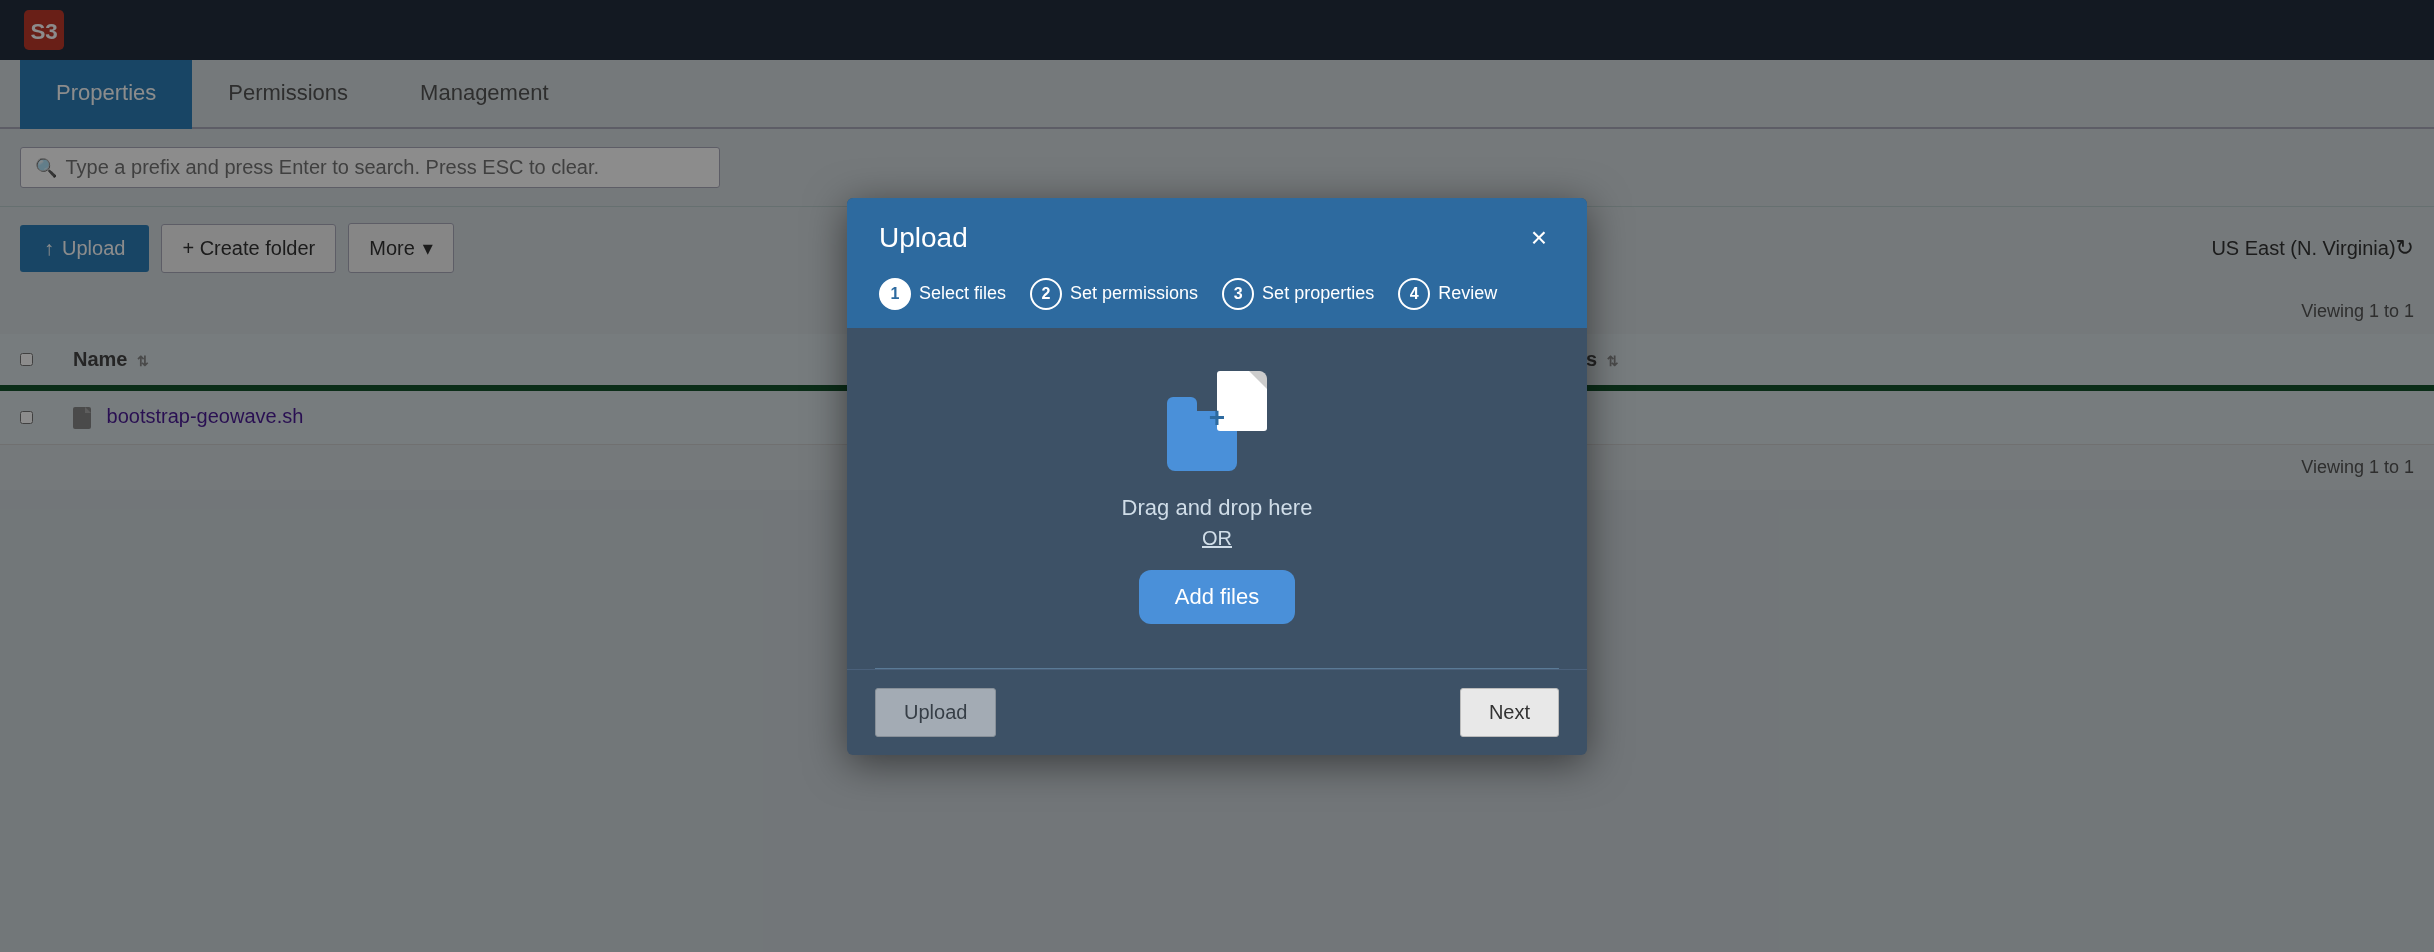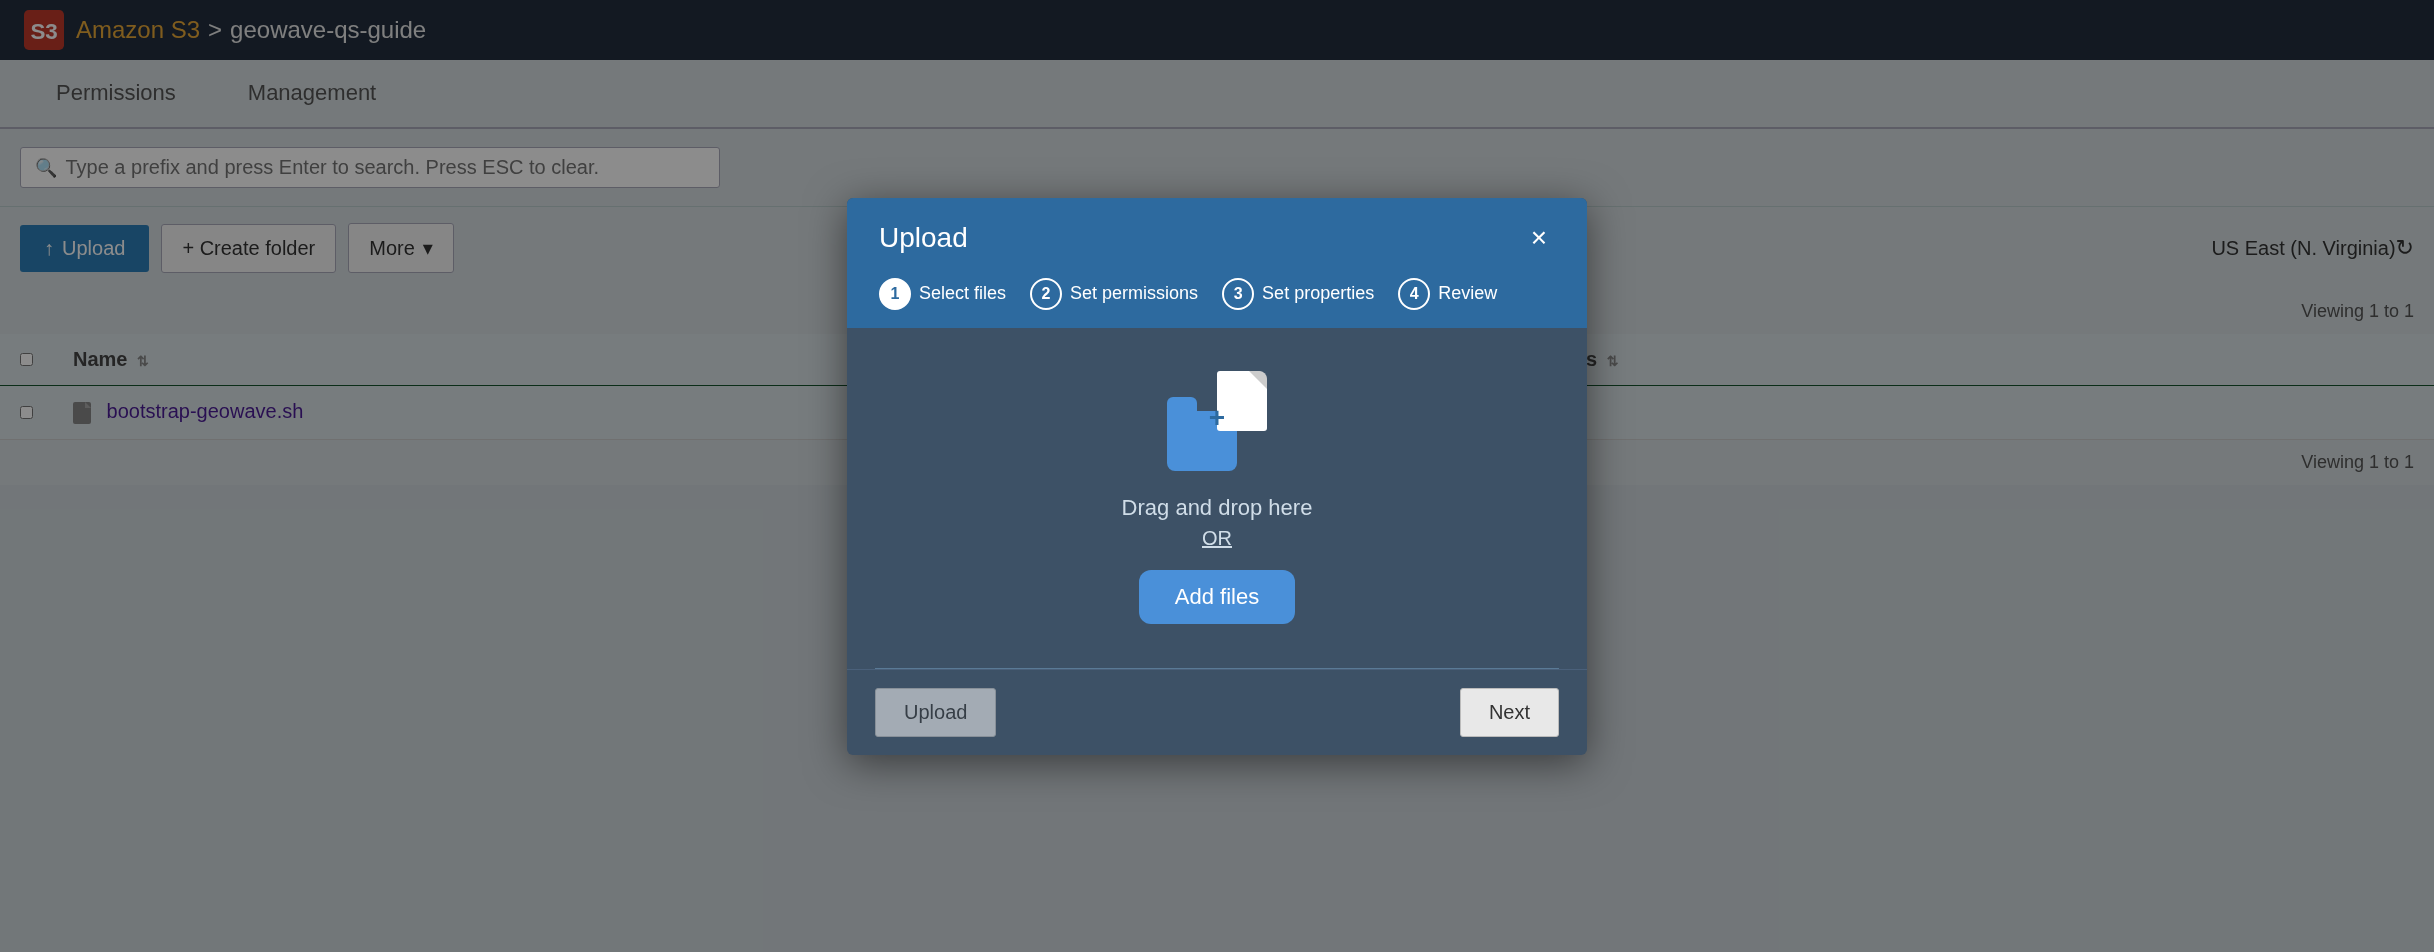--- a/index.html
+++ b/index.html
@@ -157,21 +157,21 @@
       width: 100%;
       border-collapse: collapse;
       background: #d9e2e6;
     }
     .file-table th {
       padding: 14px 20px;
       font-size: 20px;
       color: #444;
       font-weight: 600;
       text-align: left;
-      border-bottom: 1px solid #14532d;
+      border-bottom: 6px solid #14532d;
     }
     .file-table td {
       padding: 14px 20px;
       font-size: 20px;
       color: #333;
       border-bottom: 1px solid #ccc;
     }
     .checkbox-col { width: 50px; }
     .viewing-info {
       text-align: right;
@@ -373,30 +373,26 @@
 <body>
 
 <div class="page-bg"></div>
 
 <div class="top-nav">
 
   <svg class="aws-logo" viewBox="0 0 50 50" xmlns="http://www.w3.org/2000/svg">
     <rect width="50" height="50" rx="6" fill="#c0392b"></rect>
     <text x="8" y="36" font-size="28" fill="white" font-weight="bold">S3</text>
   </svg>
-  <div class="breadcrumb">
-    <a href="#">Amazon S3</a>
-    <span>&gt;</span>
-    <span>geowave-qs-guide</span>
-  </div>
 </div>
 
 <div class="content-area">
 
   <div class="tabs">
+    <div class="tab active">Properties</div>
     <div class="tab">Permissions</div>
     <div class="tab">Management</div>
   </div>
 
   <div class="search-area">
     <div class="search-input-wrap">
       <span class="search-icon-svg">🔍</span>
       <input class="search-input" type="text" placeholder="Type a prefix and press Enter to search. Press ESC to clear." style="">
     </div>
   </div>

